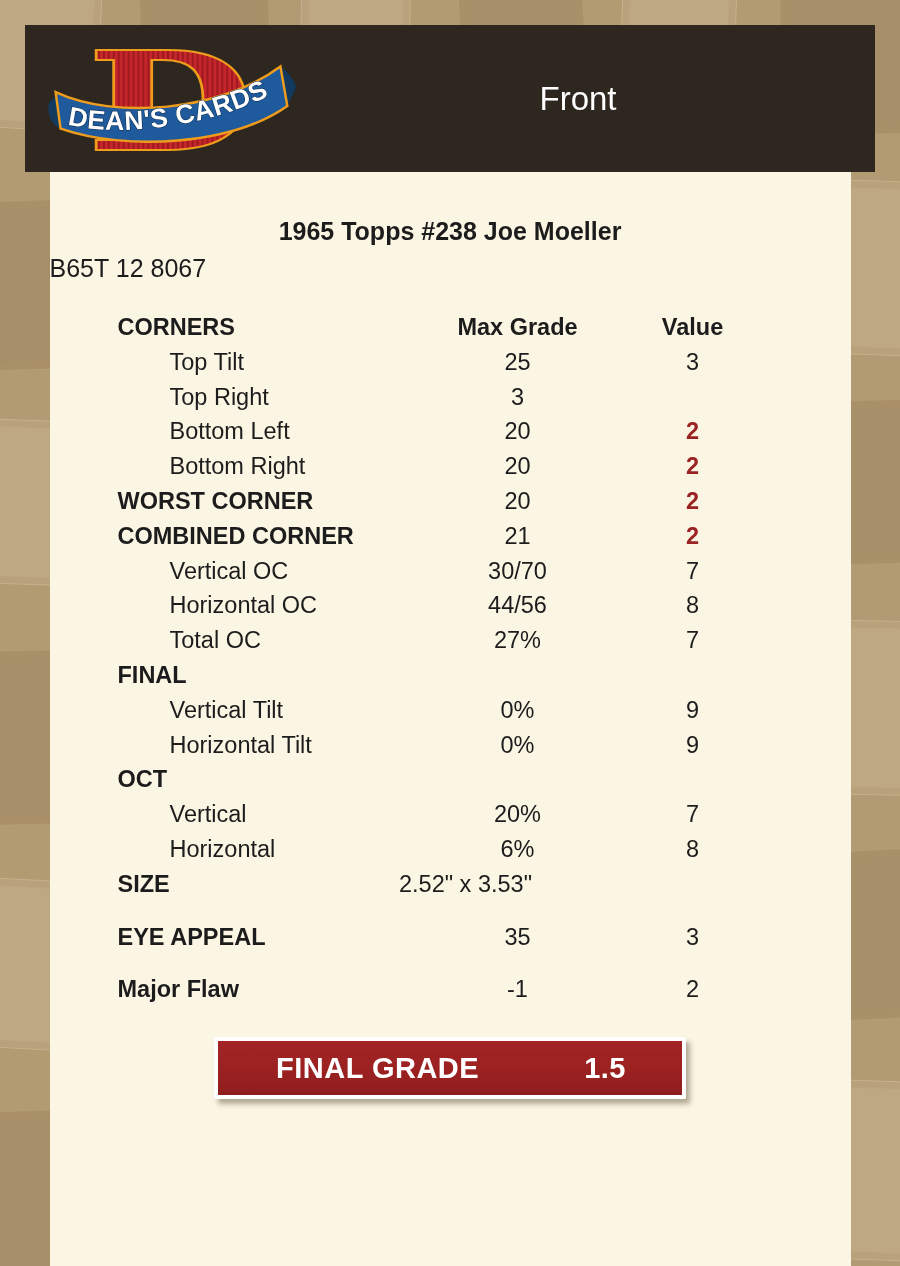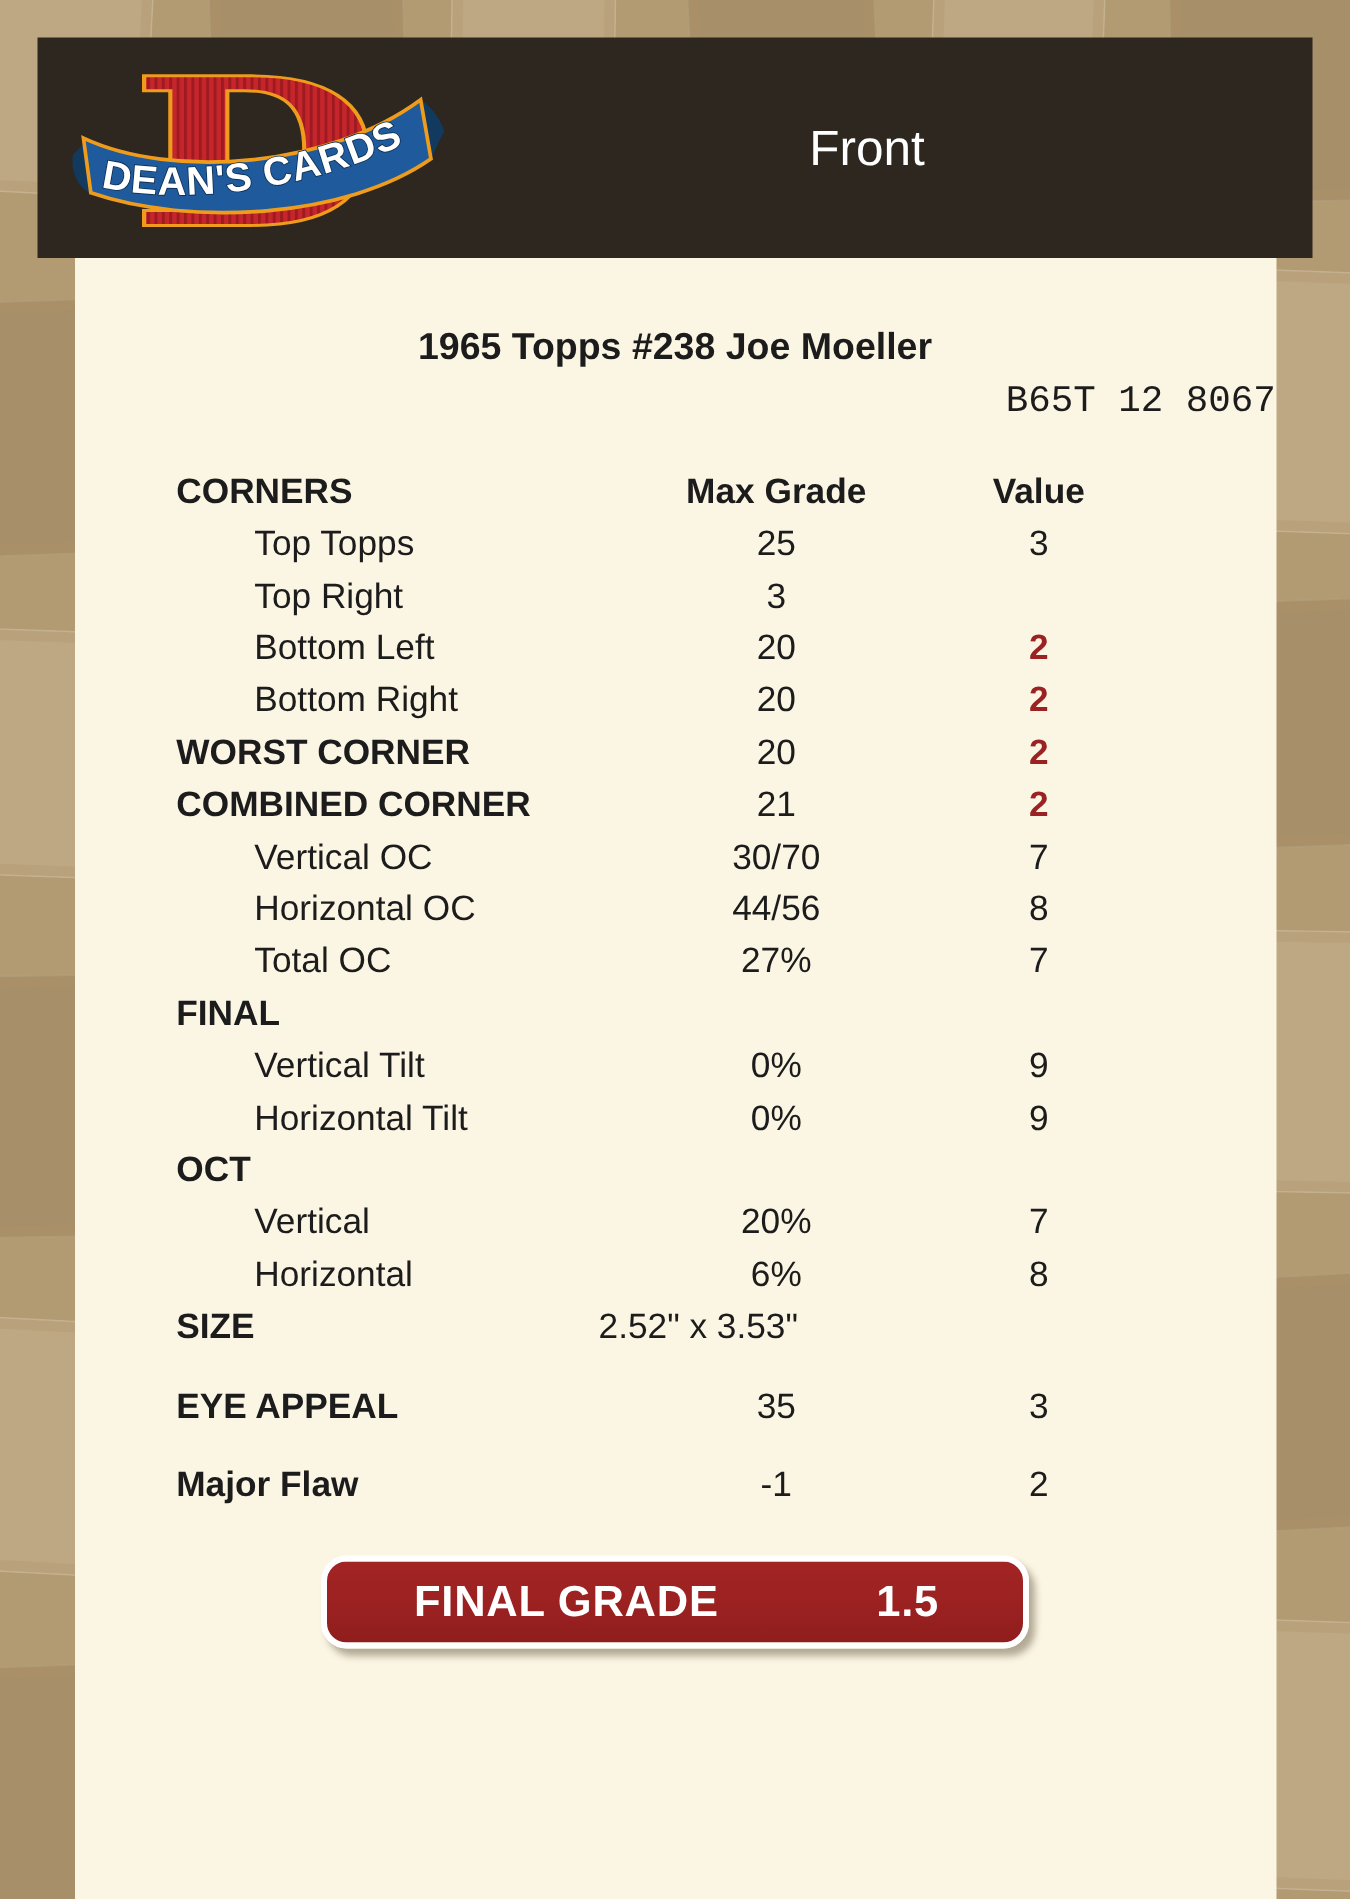--- a/index.html
+++ b/index.html
@@ -44,37 +44,37 @@
   .header-subtitle{font-size:33px;line-height:40px;}
 
   .panel{
     position:relative;z-index:1;
     width:801px;height:1192px;
     margin:0 auto;
     background:var(--panel-background);
     padding-top:44px;
   }
   .card-title{font-size:25px;font-weight:bold;text-align:center;line-height:30px;}
-  .card-serial{font-size:25px;text-align:right;line-height:32px;margin-top:6px;font-family:Liberation Mono, monospace;}
+  .card-serial{font-size:25px;text-align:left;line-height:32px;margin-top:6px;}
 
   .stats{margin-top:26px;padding-left:68px;}
   .trow{display:grid;grid-template-columns:300px 200px 150px;line-height:34.8px;font-size:23.5px;}
   .trow.gap{margin-top:18px;}
   .cell.val,.cell.max{text-align:center;}
   .cell.b{font-weight:bold;}
   .cell.ind{padding-left:52px;}
   .cell.red{color:var(--alert-red);font-weight:bold;}
   .cell.wide{transform:translateX(-52px);white-space:nowrap;}
 
   .final-grade{
     width:472px;height:62px;
     margin:30px auto 16px auto;
     background:linear-gradient(#a32424,var(--final-grade-red) 55%,#8f1d1d);
     border:4px solid #ffffff;
-    border-radius:17px;
+    border-radius:2px;
     box-shadow:4px 5px 5px rgba(70,58,32,0.40);
     display:flex;align-items:center;justify-content:space-between;
     padding:0 56px 0 58px;
     color:#ffffff;font-size:29px;font-weight:bold;letter-spacing:0.5px;
   }
 </style>
 </head>
 <body>
 
 <div class="bg-layer">
@@ -129,21 +129,21 @@
   <div class="card-title">1965 Topps #238 Joe Moeller</div>
   <div class="card-serial">B65T 12 8067</div>
 
   <div class="stats" id="stats-rows">
       <div class="trow">
         <div class="cell label b">CORNERS</div>
         <div class="cell max b">Max Grade</div>
         <div class="cell val b">Value</div>
       </div>
       <div class="trow">
-        <div class="cell label ind">Top Topps</div>
+        <div class="cell label ind">Top Tilt</div>
         <div class="cell val">25</div>
         <div class="cell max">3</div>
       </div>
       <div class="trow">
         <div class="cell label ind">Top Right</div>
         <div class="cell max">3</div>
       </div>
       <div class="trow">
         <div class="cell label ind">Bottom Left</div>
         <div class="cell val">20</div>

